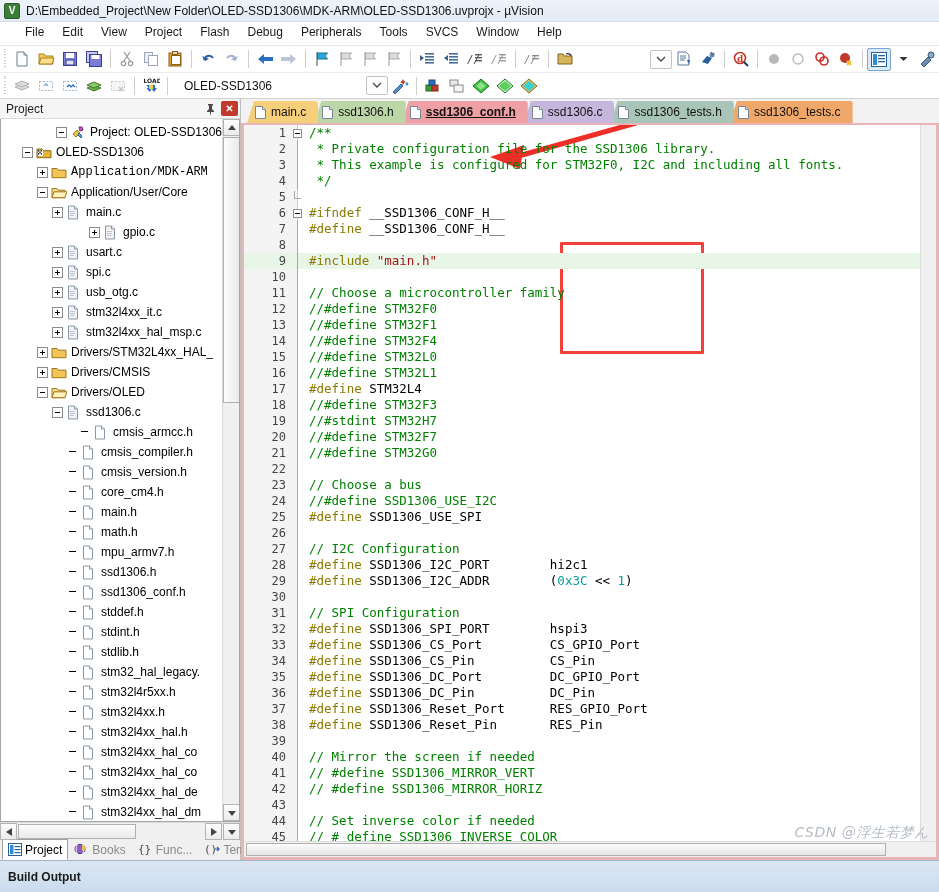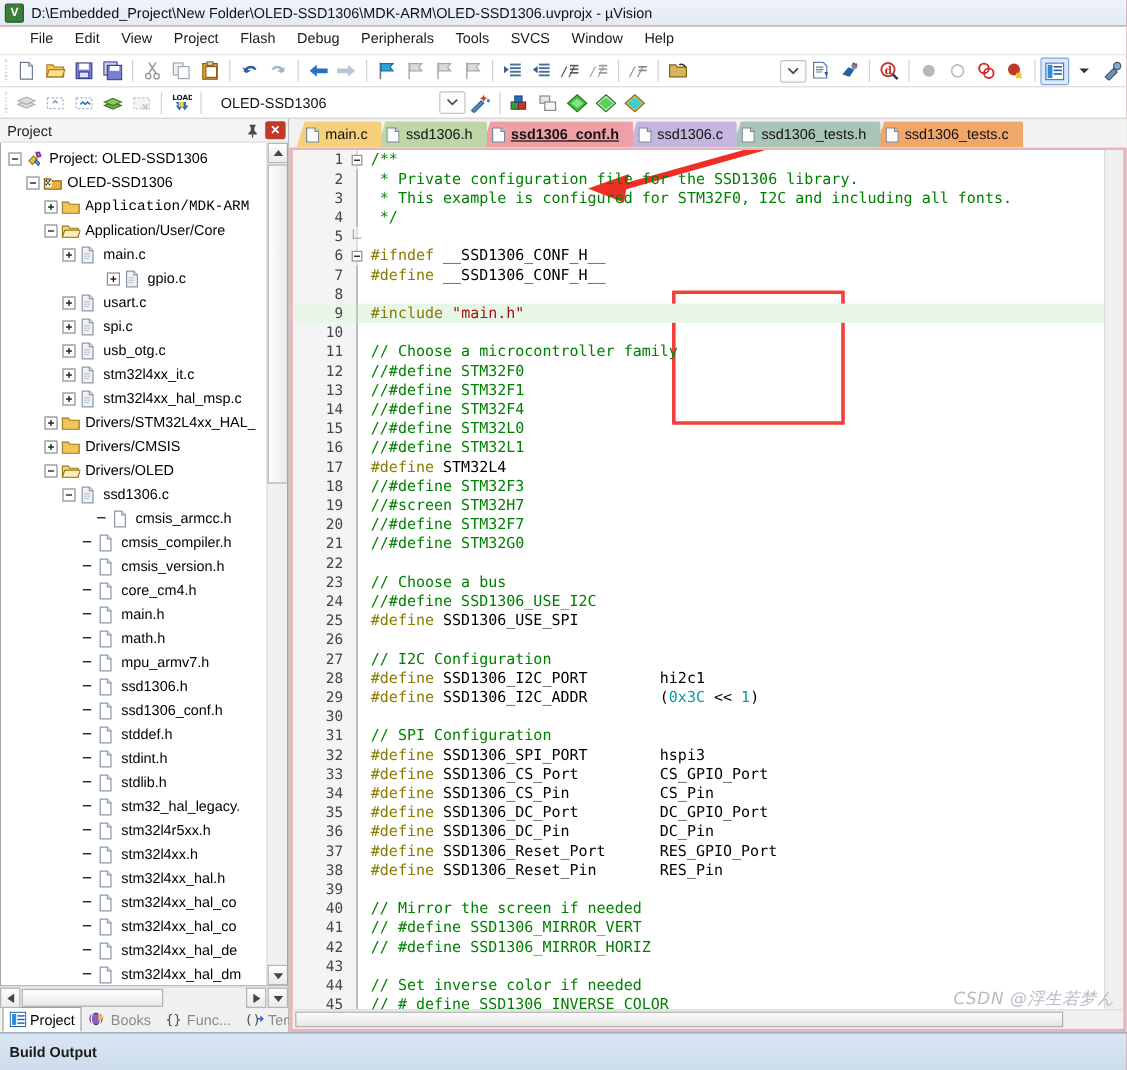--- a/index.html
+++ b/index.html
@@ -832,21 +832,21 @@
           <svg width="11" height="12" viewBox="0 0 11 12">
               <path d="M3 1h5v1l-1 1v3l2 2v1H2V8l2-2V3L3 2z" fill="#4a4a4a"></path>
               <path d="M5.5 8v3.5" stroke="#4a4a4a"></path>
             </svg>
         </div>
         <div class="close-btn">✕</div>
       </div>
 
       <div class="tree-wrap">
         <div class="tree" id="tree">
-            <div class="tnode" style="padding-left: 6px;">
+            <div class="tnode" style="padding-left: 6px; justify-content: flex-end;">
               <div class="expander "></div>
               <span class="ic"><svg width="16" height="15" viewBox="0 0 16 15">
                   <path d="M3 9l4-4 3 3-4 4z" fill="#e8c34a" stroke="#9a7a12"></path>
                   <path d="M9 2l3 0 1 3-3 1z" fill="#c05ac0" stroke="#7a2a7a"></path>
                   <path d="M9 8l3 3-1 2-3-3z" fill="#6aa8d8" stroke="#2a5f9e"></path>
                 </svg></span>
               <span class="tlabel">Project: OLED-SSD1306</span>
             </div>
             <div class="tnode" style="padding-left: 21px;">
               <div class="expander "></div>
@@ -1307,21 +1307,21 @@
                 <div class="line hl"><span class="lnum">9</span><span class="fold"><span class="foldline"></span></span><span class="ctext"><span class="pp">#include</span><span class="id"> </span><span class="str">"main.h"</span></span></div>
                 <div class="line"><span class="lnum">10</span><span class="fold"><span class="foldline"></span></span><span class="ctext"></span></div>
                 <div class="line"><span class="lnum">11</span><span class="fold"><span class="foldline"></span></span><span class="ctext"><span class="cm">// Choose a microcontroller family</span></span></div>
                 <div class="line"><span class="lnum">12</span><span class="fold"><span class="foldline"></span></span><span class="ctext"><span class="cm">//#define STM32F0</span></span></div>
                 <div class="line"><span class="lnum">13</span><span class="fold"><span class="foldline"></span></span><span class="ctext"><span class="cm">//#define STM32F1</span></span></div>
                 <div class="line"><span class="lnum">14</span><span class="fold"><span class="foldline"></span></span><span class="ctext"><span class="cm">//#define STM32F4</span></span></div>
                 <div class="line"><span class="lnum">15</span><span class="fold"><span class="foldline"></span></span><span class="ctext"><span class="cm">//#define STM32L0</span></span></div>
                 <div class="line"><span class="lnum">16</span><span class="fold"><span class="foldline"></span></span><span class="ctext"><span class="cm">//#define STM32L1</span></span></div>
                 <div class="line"><span class="lnum">17</span><span class="fold"><span class="foldline"></span></span><span class="ctext"><span class="pp">#define</span><span class="id"> STM32L4</span></span></div>
                 <div class="line"><span class="lnum">18</span><span class="fold"><span class="foldline"></span></span><span class="ctext"><span class="cm">//#define STM32F3</span></span></div>
-                <div class="line"><span class="lnum">19</span><span class="fold"><span class="foldline"></span></span><span class="ctext"><span class="cm">//#screen STM32H7</span></span></div>
+                <div class="line"><span class="lnum">19</span><span class="fold"><span class="foldline"></span></span><span class="ctext"><span class="cm">//#stdint STM32H7</span></span></div>
                 <div class="line"><span class="lnum">20</span><span class="fold"><span class="foldline"></span></span><span class="ctext"><span class="cm">//#define STM32F7</span></span></div>
                 <div class="line"><span class="lnum">21</span><span class="fold"><span class="foldline"></span></span><span class="ctext"><span class="cm">//#define STM32G0</span></span></div>
                 <div class="line"><span class="lnum">22</span><span class="fold"><span class="foldline"></span></span><span class="ctext"></span></div>
                 <div class="line"><span class="lnum">23</span><span class="fold"><span class="foldline"></span></span><span class="ctext"><span class="cm">// Choose a bus</span></span></div>
                 <div class="line"><span class="lnum">24</span><span class="fold"><span class="foldline"></span></span><span class="ctext"><span class="cm">//#define SSD1306_USE_I2C</span></span></div>
                 <div class="line"><span class="lnum">25</span><span class="fold"><span class="foldline"></span></span><span class="ctext"><span class="pp">#define</span><span class="id"> SSD1306_USE_SPI</span></span></div>
                 <div class="line"><span class="lnum">26</span><span class="fold"><span class="foldline"></span></span><span class="ctext"></span></div>
                 <div class="line"><span class="lnum">27</span><span class="fold"><span class="foldline"></span></span><span class="ctext"><span class="cm">// I2C Configuration</span></span></div>
                 <div class="line"><span class="lnum">28</span><span class="fold"><span class="foldline"></span></span><span class="ctext"><span class="pp">#define</span><span class="id"> SSD1306_I2C_PORT        hi2c1</span></span></div>
                 <div class="line"><span class="lnum">29</span><span class="fold"><span class="foldline"></span></span><span class="ctext"><span class="pp">#define</span><span class="id"> SSD1306_I2C_ADDR        (</span><span class="num">0x3C</span><span class="id"> &lt;&lt; </span><span class="num">1</span><span class="id">)</span></span></div>

